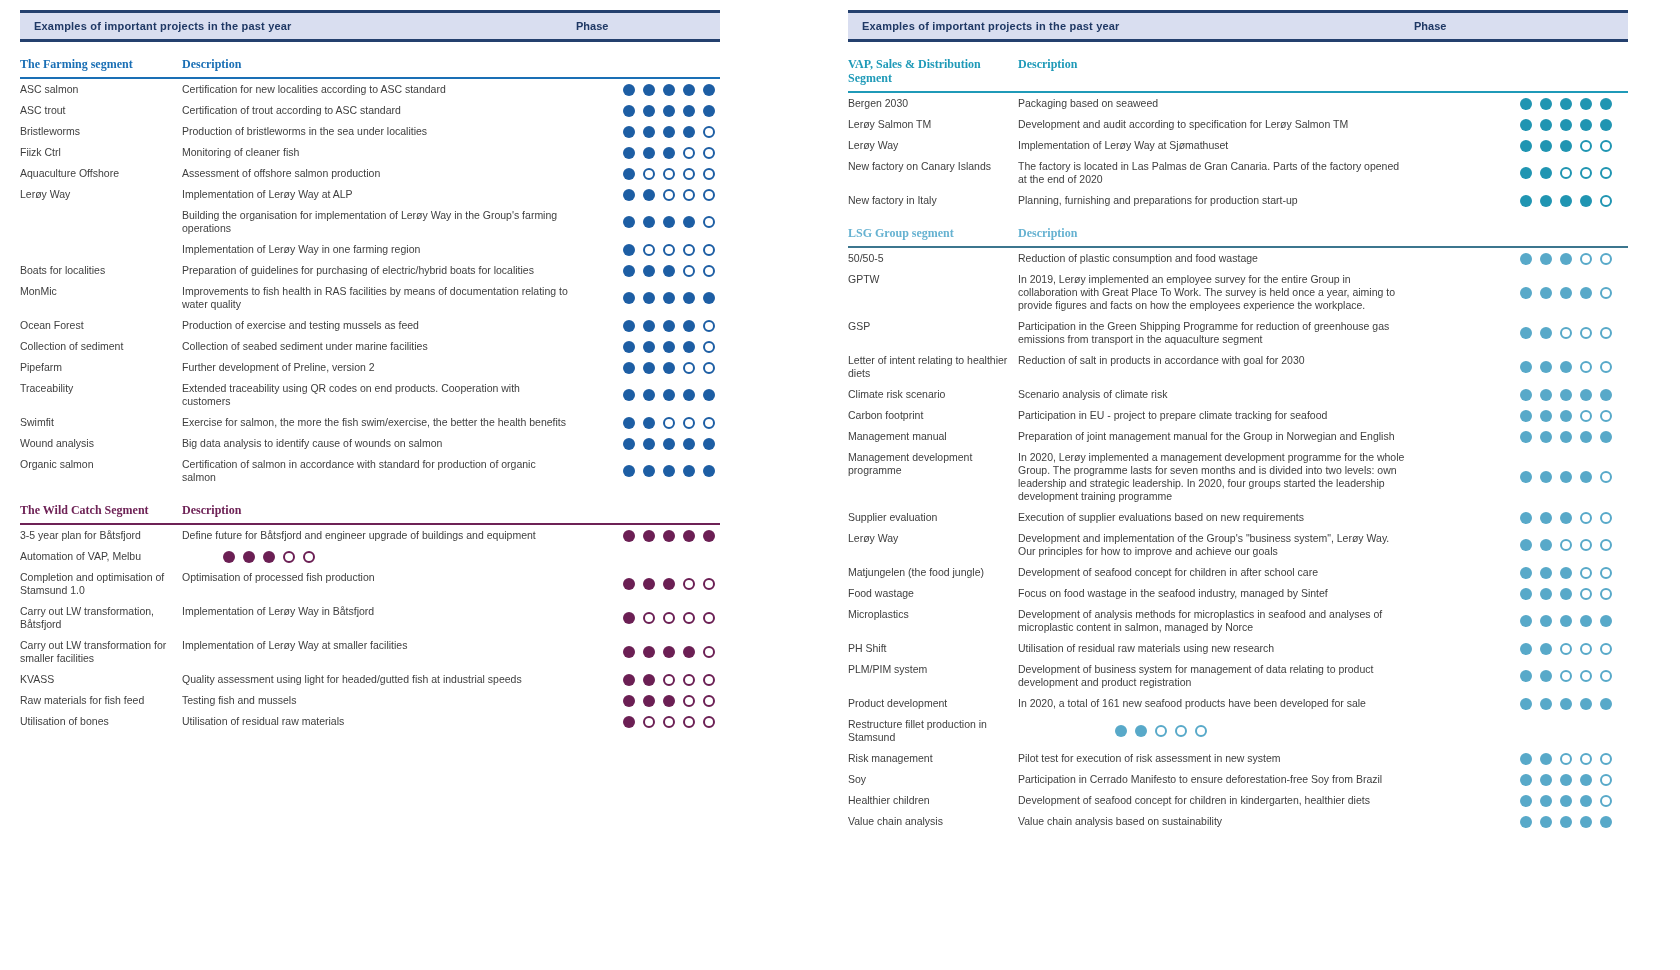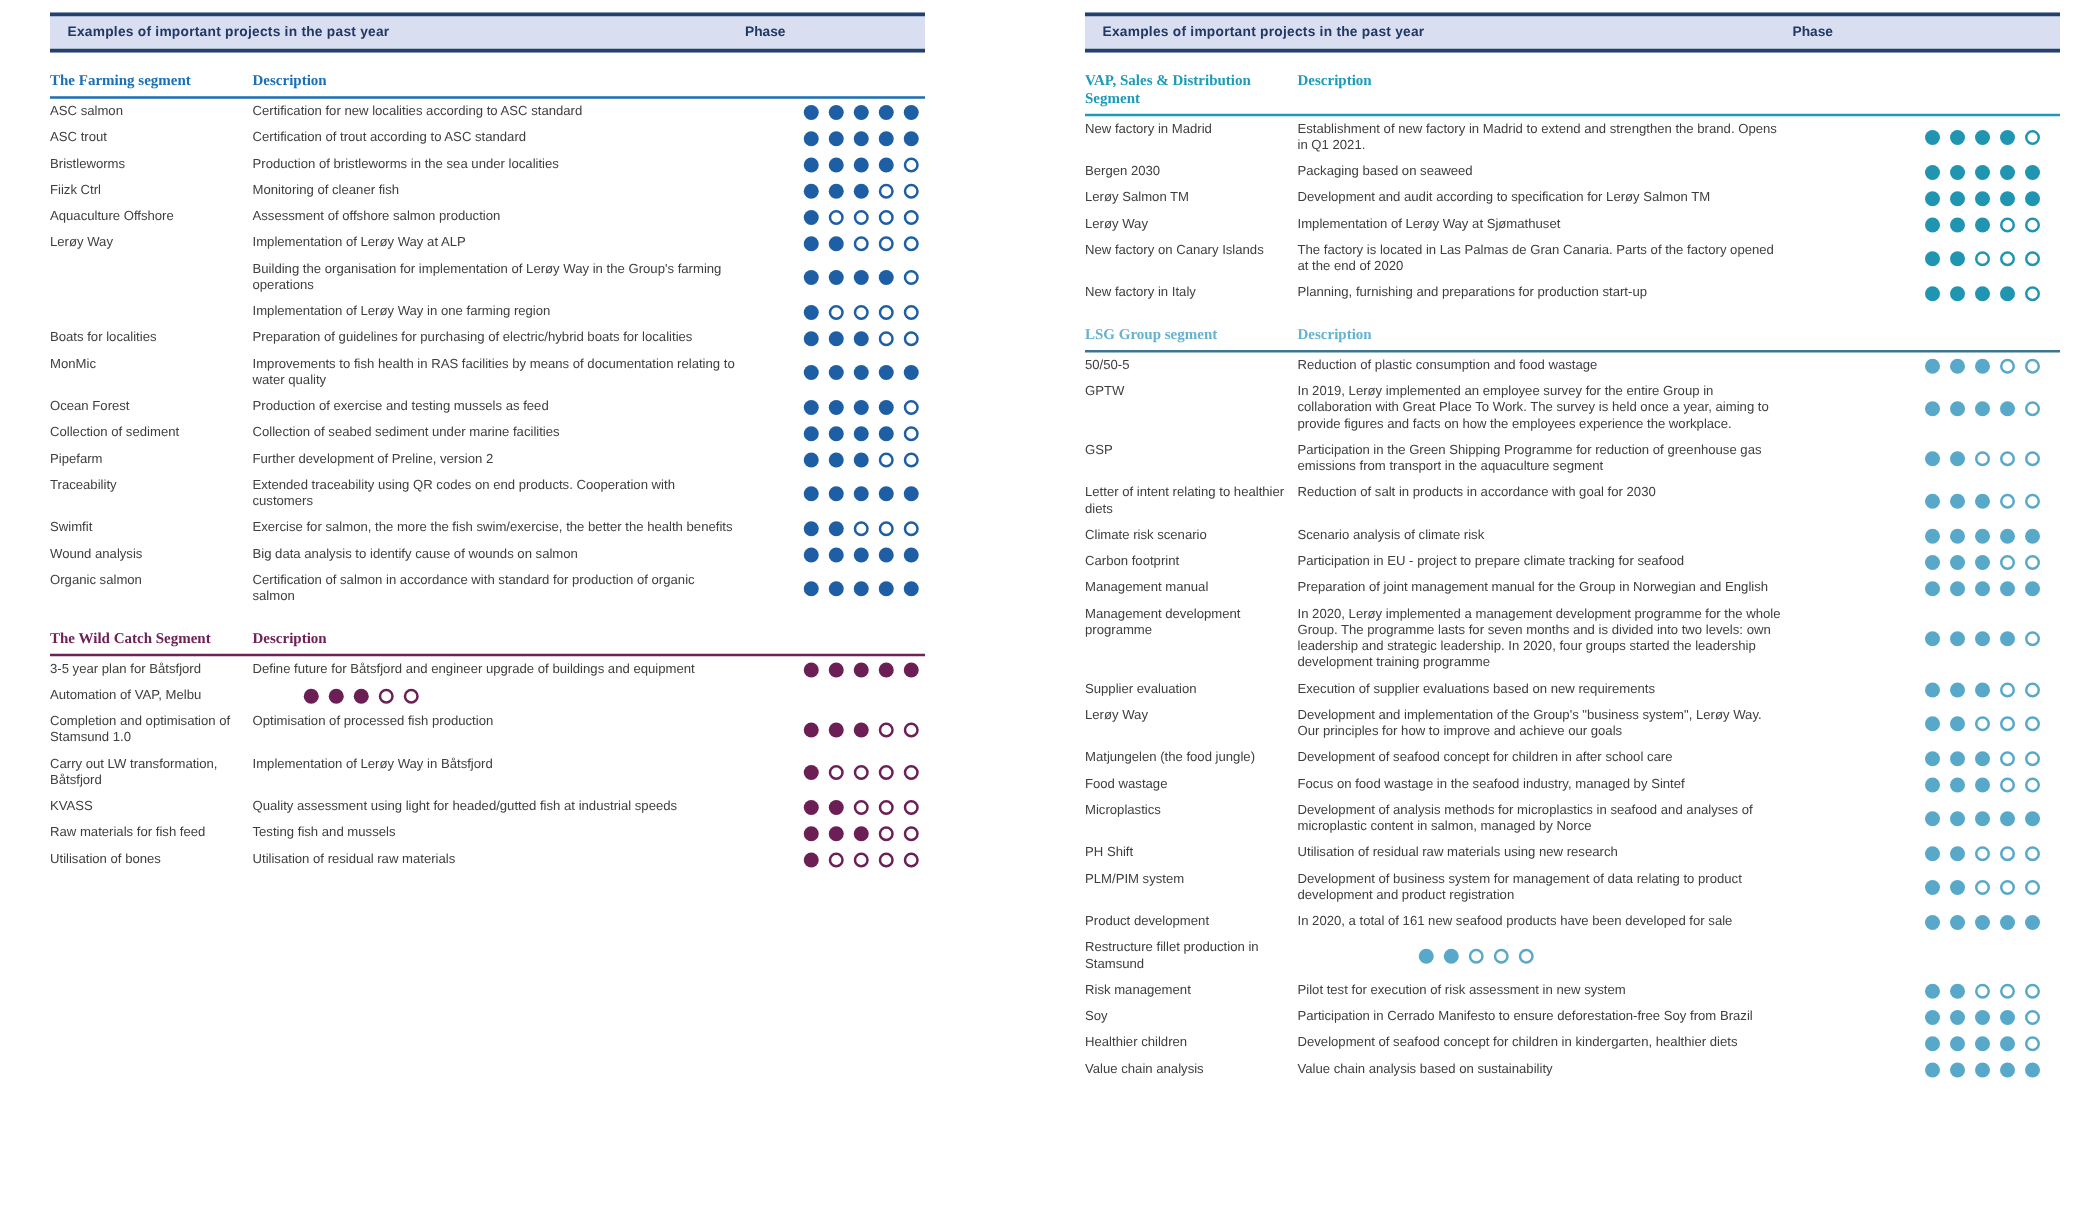--- a/index.html
+++ b/index.html
@@ -4,21 +4,21 @@
 <style>
   html,body{margin:0;padding:0;background:#ffffff;}
   .page{
     position:relative;
     width:1680px;height:970px;
     background:#ffffff;
     font-family:"Liberation Sans","DejaVu Sans",sans-serif;
     color:#3e3e3e;
     overflow:hidden;
   }
-  .ptable{position:absolute;top:10px;margin-left:20px;}
+  .ptable{position:absolute;top:10px;}
   .ptable.left{left:20px;width:700px;}
   .ptable.right{left:848px;width:780px;}
 
   .thead{
     position:relative;
     display:flex;align-items:center;
     background:#d9def0;
     border-top:3px solid #24406e;
     border-bottom:3px solid #24406e;
     height:26px;
@@ -300,20 +300,31 @@
           <div class="cell desc">Implementation of Lerøy Way in Båtsfjord</div>
           <div class="dots">
             <span class="dot filled"></span>
             <span class="dot empty"></span>
             <span class="dot empty"></span>
             <span class="dot empty"></span>
             <span class="dot empty"></span>
           </div>
         </div>
         <div class="row">
+          <div class="cell name">Carry out LW transformation for smaller facilities</div>
+          <div class="cell desc">Implementation of Lerøy Way at smaller facilities</div>
+          <div class="dots">
+            <span class="dot filled"></span>
+            <span class="dot filled"></span>
+            <span class="dot filled"></span>
+            <span class="dot filled"></span>
+            <span class="dot empty"></span>
+          </div>
+        </div>
+        <div class="row">
           <div class="cell name">KVASS</div>
           <div class="cell desc">Quality assessment using light for headed/gutted fish at industrial speeds</div>
           <div class="dots">
             <span class="dot filled"></span>
             <span class="dot filled"></span>
             <span class="dot empty"></span>
             <span class="dot empty"></span>
             <span class="dot empty"></span>
           </div>
         </div>
@@ -345,31 +356,20 @@
       <div class="thead">
         <span class="title">Examples of important projects in the past year</span>
         <span class="phase">Phase</span>
       </div>
       <div class="section" style="--head: #1f9ab8; --dot: #2095b2; --rule: #1f9ab8;">
         <div class="sec-head">
           <div class="sec-name">VAP, Sales &amp; Distribution Segment</div>
           <div class="sec-desc">Description</div>
         </div>
         <div class="row">
-          <div class="cell name">New factory in Madrid</div>
-          <div class="cell desc">Establishment of new factory in Madrid to extend and strengthen the brand. Opens in Q1 2021.</div>
-          <div class="dots">
-            <span class="dot filled"></span>
-            <span class="dot filled"></span>
-            <span class="dot filled"></span>
-            <span class="dot filled"></span>
-            <span class="dot empty"></span>
-          </div>
-        </div>
-        <div class="row">
           <div class="cell name">Bergen 2030</div>
           <div class="cell desc">Packaging based on seaweed</div>
           <div class="dots">
             <span class="dot filled"></span>
             <span class="dot filled"></span>
             <span class="dot filled"></span>
             <span class="dot filled"></span>
             <span class="dot filled"></span>
           </div>
         </div>

